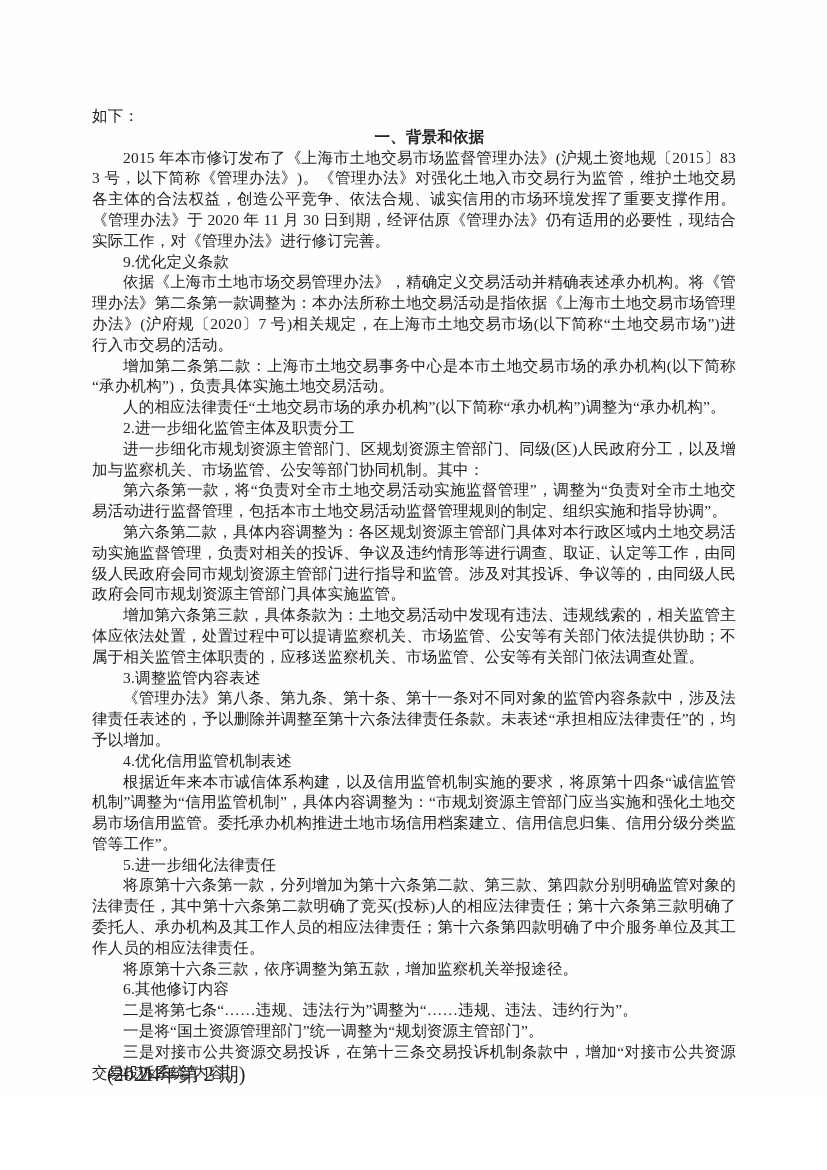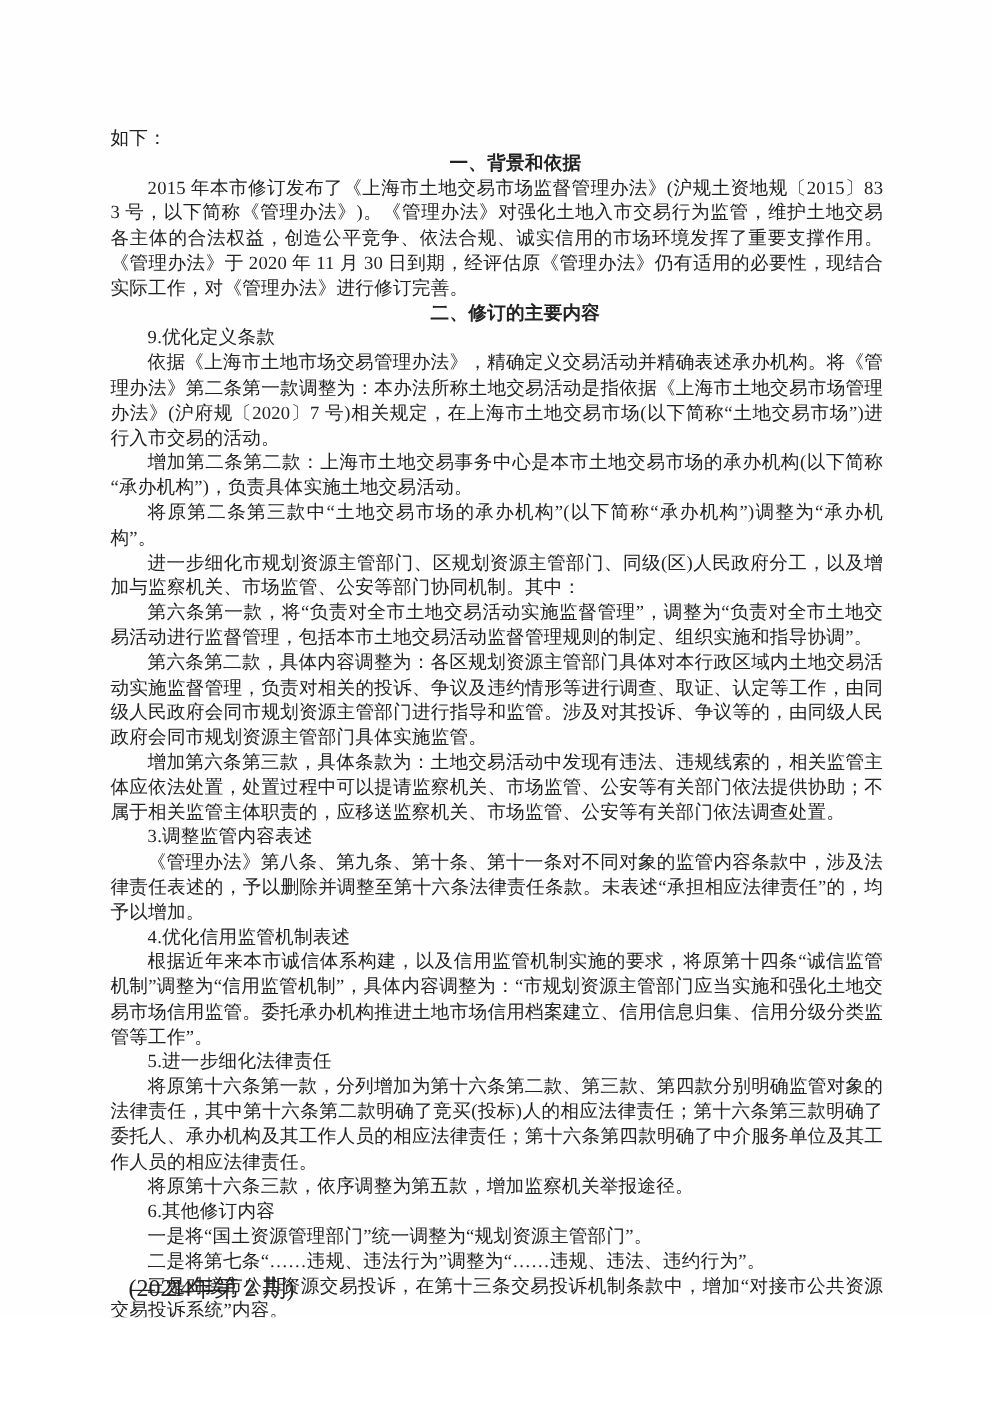--- a/index.html
+++ b/index.html
@@ -63,39 +63,39 @@
   }
 </style>
 </head>
 <body>
 
 <div class="page">
   <div class="content">
       <p class="para intro">如下：</p>
       <p class="para heading">一、背景和依据</p>
       <p class="para body">2015 年本市修订发布了《上海市土地交易市场监督管理办法》(沪规土资地规〔2015〕833 号，以下简称《管理办法》)。《管理办法》对强化土地入市交易行为监管，维护土地交易各主体的合法权益，创造公平竞争、依法合规、诚实信用的市场环境发挥了重要支撑作用。《管理办法》于 2020 年 11 月 30 日到期，经评估原《管理办法》仍有适用的必要性，现结合实际工作，对《管理办法》进行修订完善。</p>
-      <p class="para heading">二、修订的主要内容</p>
       <p class="para body">9.优化定义条款</p>
       <p class="para body">依据《上海市土地市场交易管理办法》，精确定义交易活动并精确表述承办机构。将《管理办法》第二条第一款调整为：本办法所称土地交易活动是指依据《上海市土地交易市场管理办法》(沪府规〔2020〕7 号)相关规定，在上海市土地交易市场(以下简称“土地交易市场”)进行入市交易的活动。</p>
       <p class="para body">增加第二条第二款：上海市土地交易事务中心是本市土地交易市场的承办机构(以下简称“承办机构”)，负责具体实施土地交易活动。</p>
-      <p class="para body">将原第二条第三款中“土地交易市场的承办机构”(以下简称“承办机构”)调整为“承办机构”。</p>
+      <p class="para body">人的相应法律责任“土地交易市场的承办机构”(以下简称“承办机构”)调整为“承办机构”。</p>
+      <p class="para body">2.进一步细化监管主体及职责分工</p>
       <p class="para body">进一步细化市规划资源主管部门、区规划资源主管部门、同级(区)人民政府分工，以及增加与监察机关、市场监管、公安等部门协同机制。其中：</p>
       <p class="para body">第六条第一款，将“负责对全市土地交易活动实施监督管理”，调整为“负责对全市土地交易活动进行监督管理，包括本市土地交易活动监督管理规则的制定、组织实施和指导协调”。</p>
       <p class="para body">第六条第二款，具体内容调整为：各区规划资源主管部门具体对本行政区域内土地交易活动实施监督管理，负责对相关的投诉、争议及违约情形等进行调查、取证、认定等工作，由同级人民政府会同市规划资源主管部门进行指导和监管。涉及对其投诉、争议等的，由同级人民政府会同市规划资源主管部门具体实施监管。</p>
       <p class="para body">增加第六条第三款，具体条款为：土地交易活动中发现有违法、违规线索的，相关监管主体应依法处置，处置过程中可以提请监察机关、市场监管、公安等有关部门依法提供协助；不属于相关监管主体职责的，应移送监察机关、市场监管、公安等有关部门依法调查处置。</p>
       <p class="para body">3.调整监管内容表述</p>
       <p class="para body">《管理办法》第八条、第九条、第十条、第十一条对不同对象的监管内容条款中，涉及法律责任表述的，予以删除并调整至第十六条法律责任条款。未表述“承担相应法律责任”的，均予以增加。</p>
       <p class="para body">4.优化信用监管机制表述</p>
       <p class="para body">根据近年来本市诚信体系构建，以及信用监管机制实施的要求，将原第十四条“诚信监管机制”调整为“信用监管机制”，具体内容调整为：“市规划资源主管部门应当实施和强化土地交易市场信用监管。委托承办机构推进土地市场信用档案建立、信用信息归集、信用分级分类监管等工作”。</p>
       <p class="para body">5.进一步细化法律责任</p>
       <p class="para body">将原第十六条第一款，分列增加为第十六条第二款、第三款、第四款分别明确监管对象的法律责任，其中第十六条第二款明确了竞买(投标)人的相应法律责任；第十六条第三款明确了委托人、承办机构及其工作人员的相应法律责任；第十六条第四款明确了中介服务单位及其工作人员的相应法律责任。</p>
       <p class="para body">将原第十六条三款，依序调整为第五款，增加监察机关举报途径。</p>
       <p class="para body">6.其他修订内容</p>
+      <p class="para body">二是将第七条“……违规、违法行为”调整为“……违规、违法、违约行为”。</p>
       <p class="para body">一是将“国土资源管理部门”统一调整为“规划资源主管部门”。</p>
-      <p class="para body">二是将第七条“……违规、违法行为”调整为“……违规、违法、违约行为”。</p>
       <p class="para body">三是对接市公共资源交易投诉，在第十三条交易投诉机制条款中，增加“对接市公共资源交易投诉系统”内容。</p>
     </div>
 
   <div class="footer">
     <span class="page-no">— 24 —</span>
     <span class="issue">(2021 年第 2 期)</span>
   </div>
 </div>
 
 </body></html>

